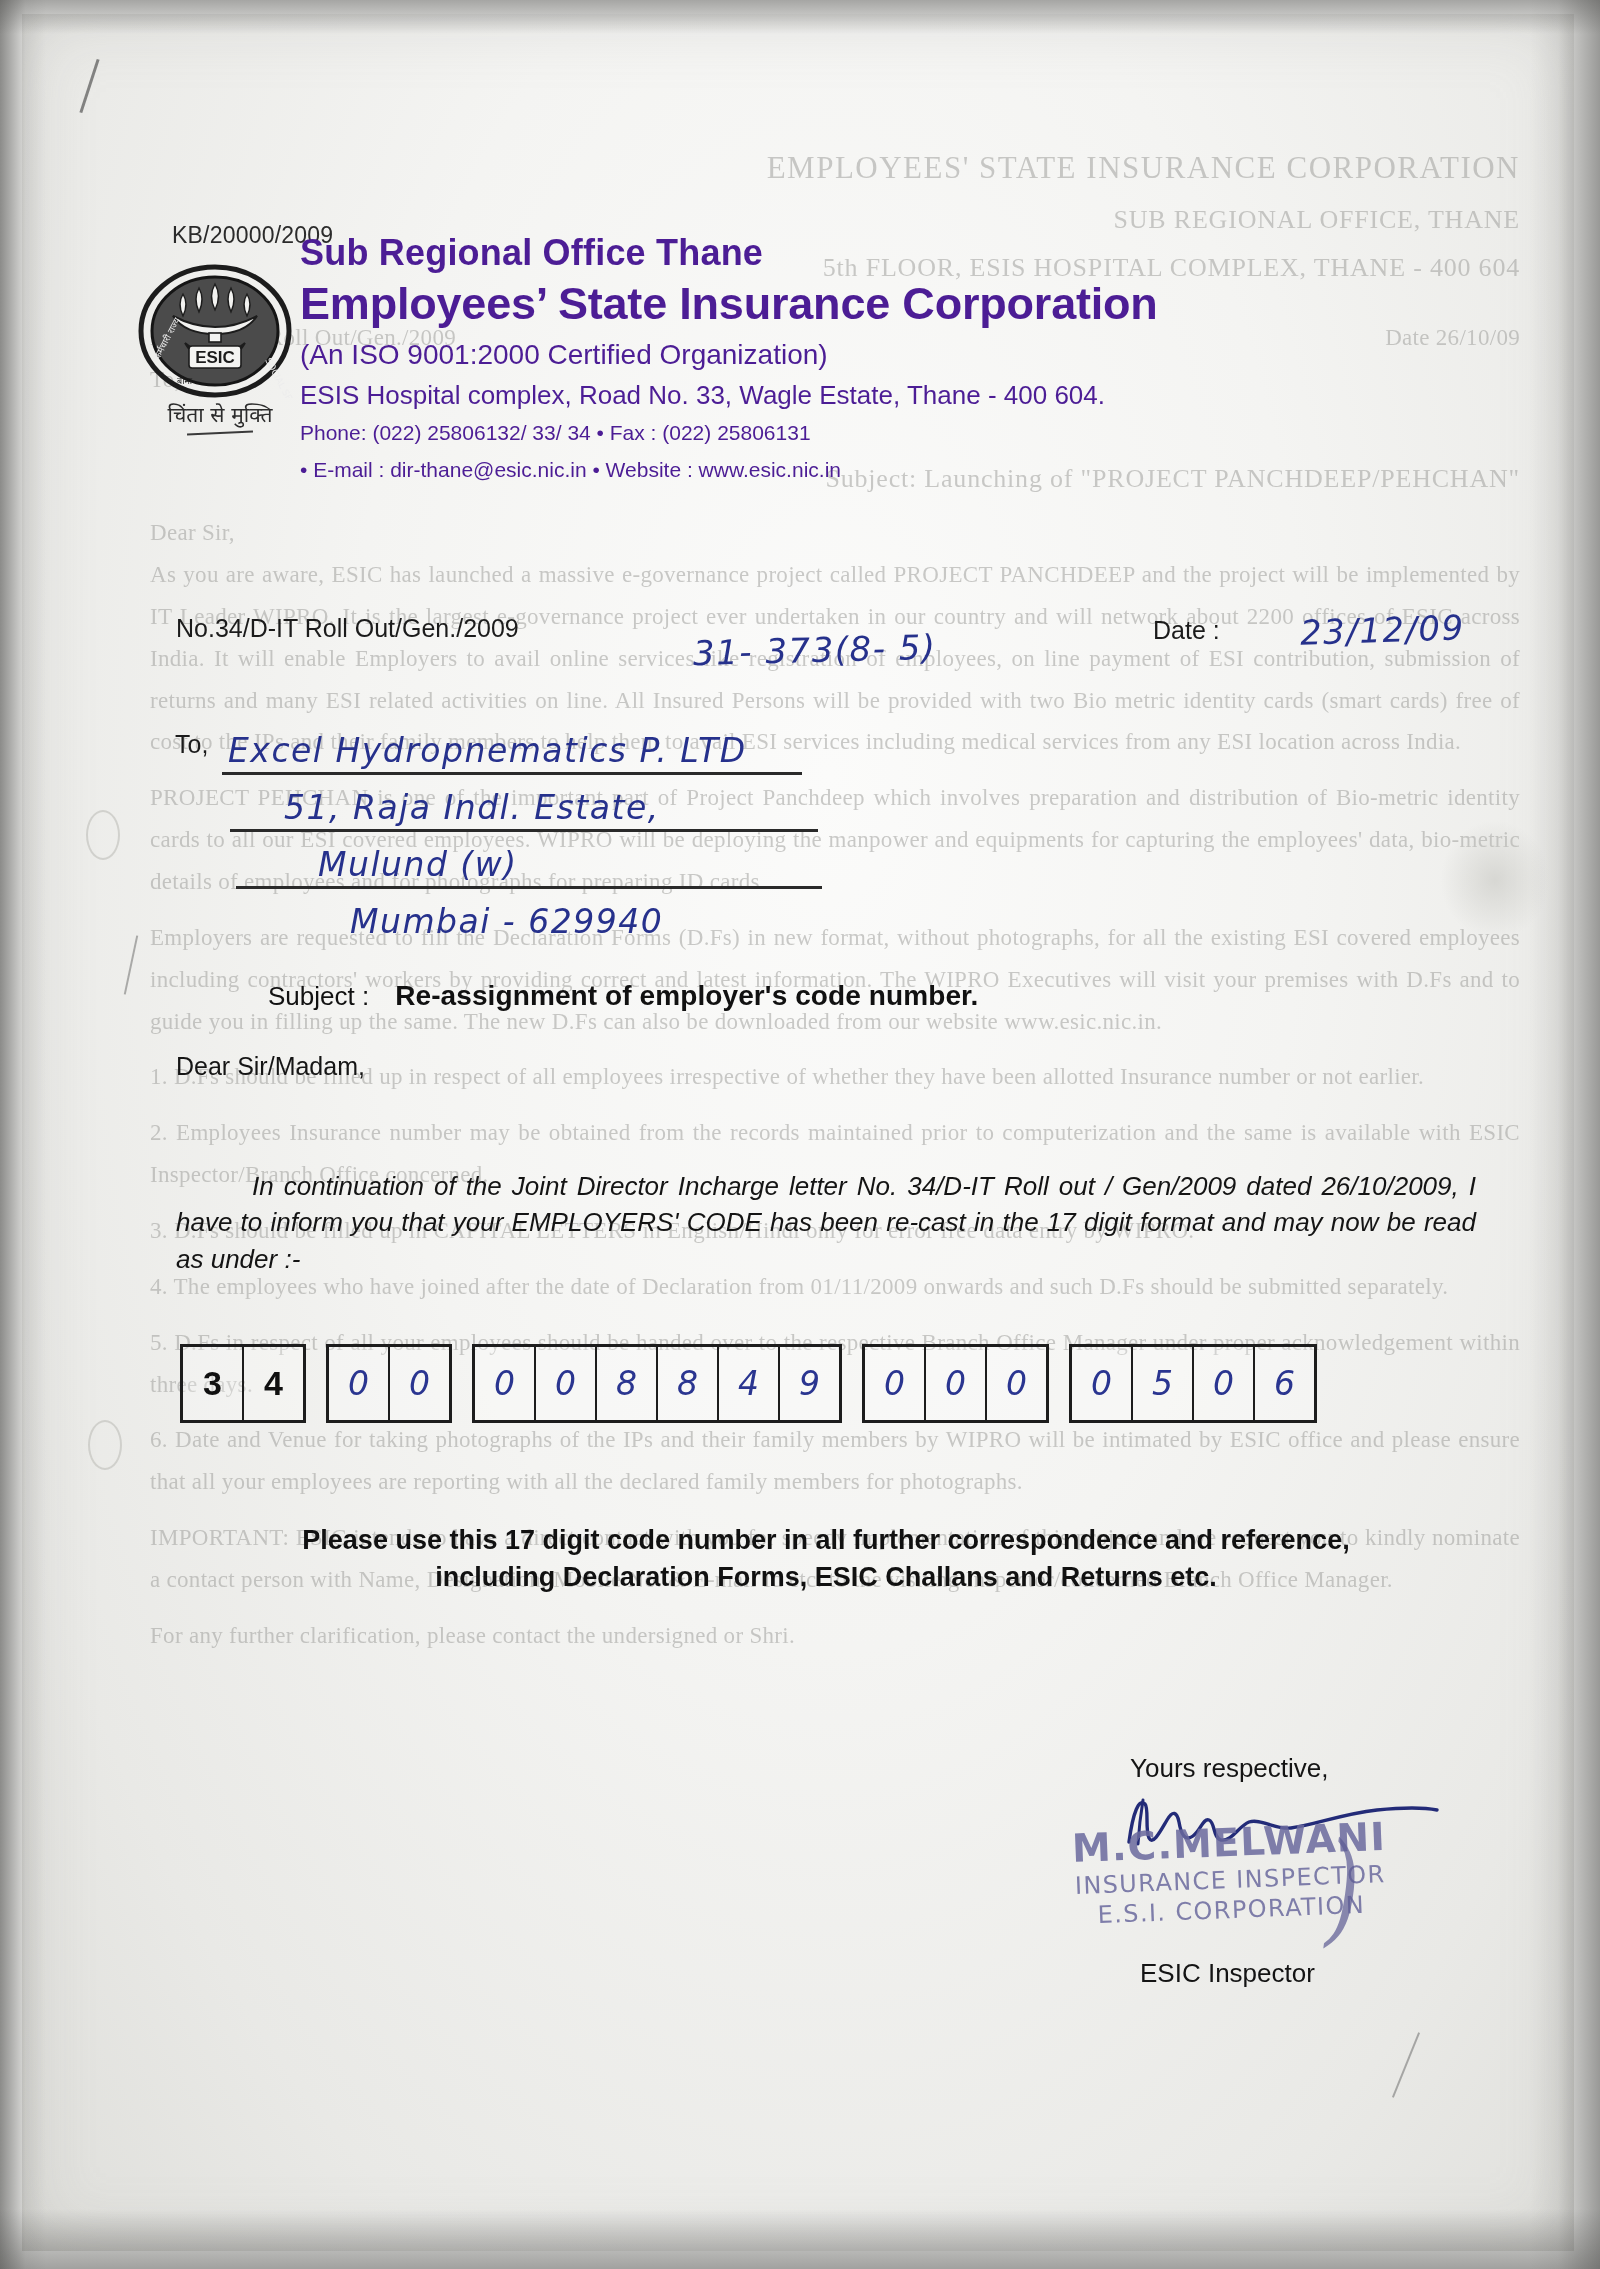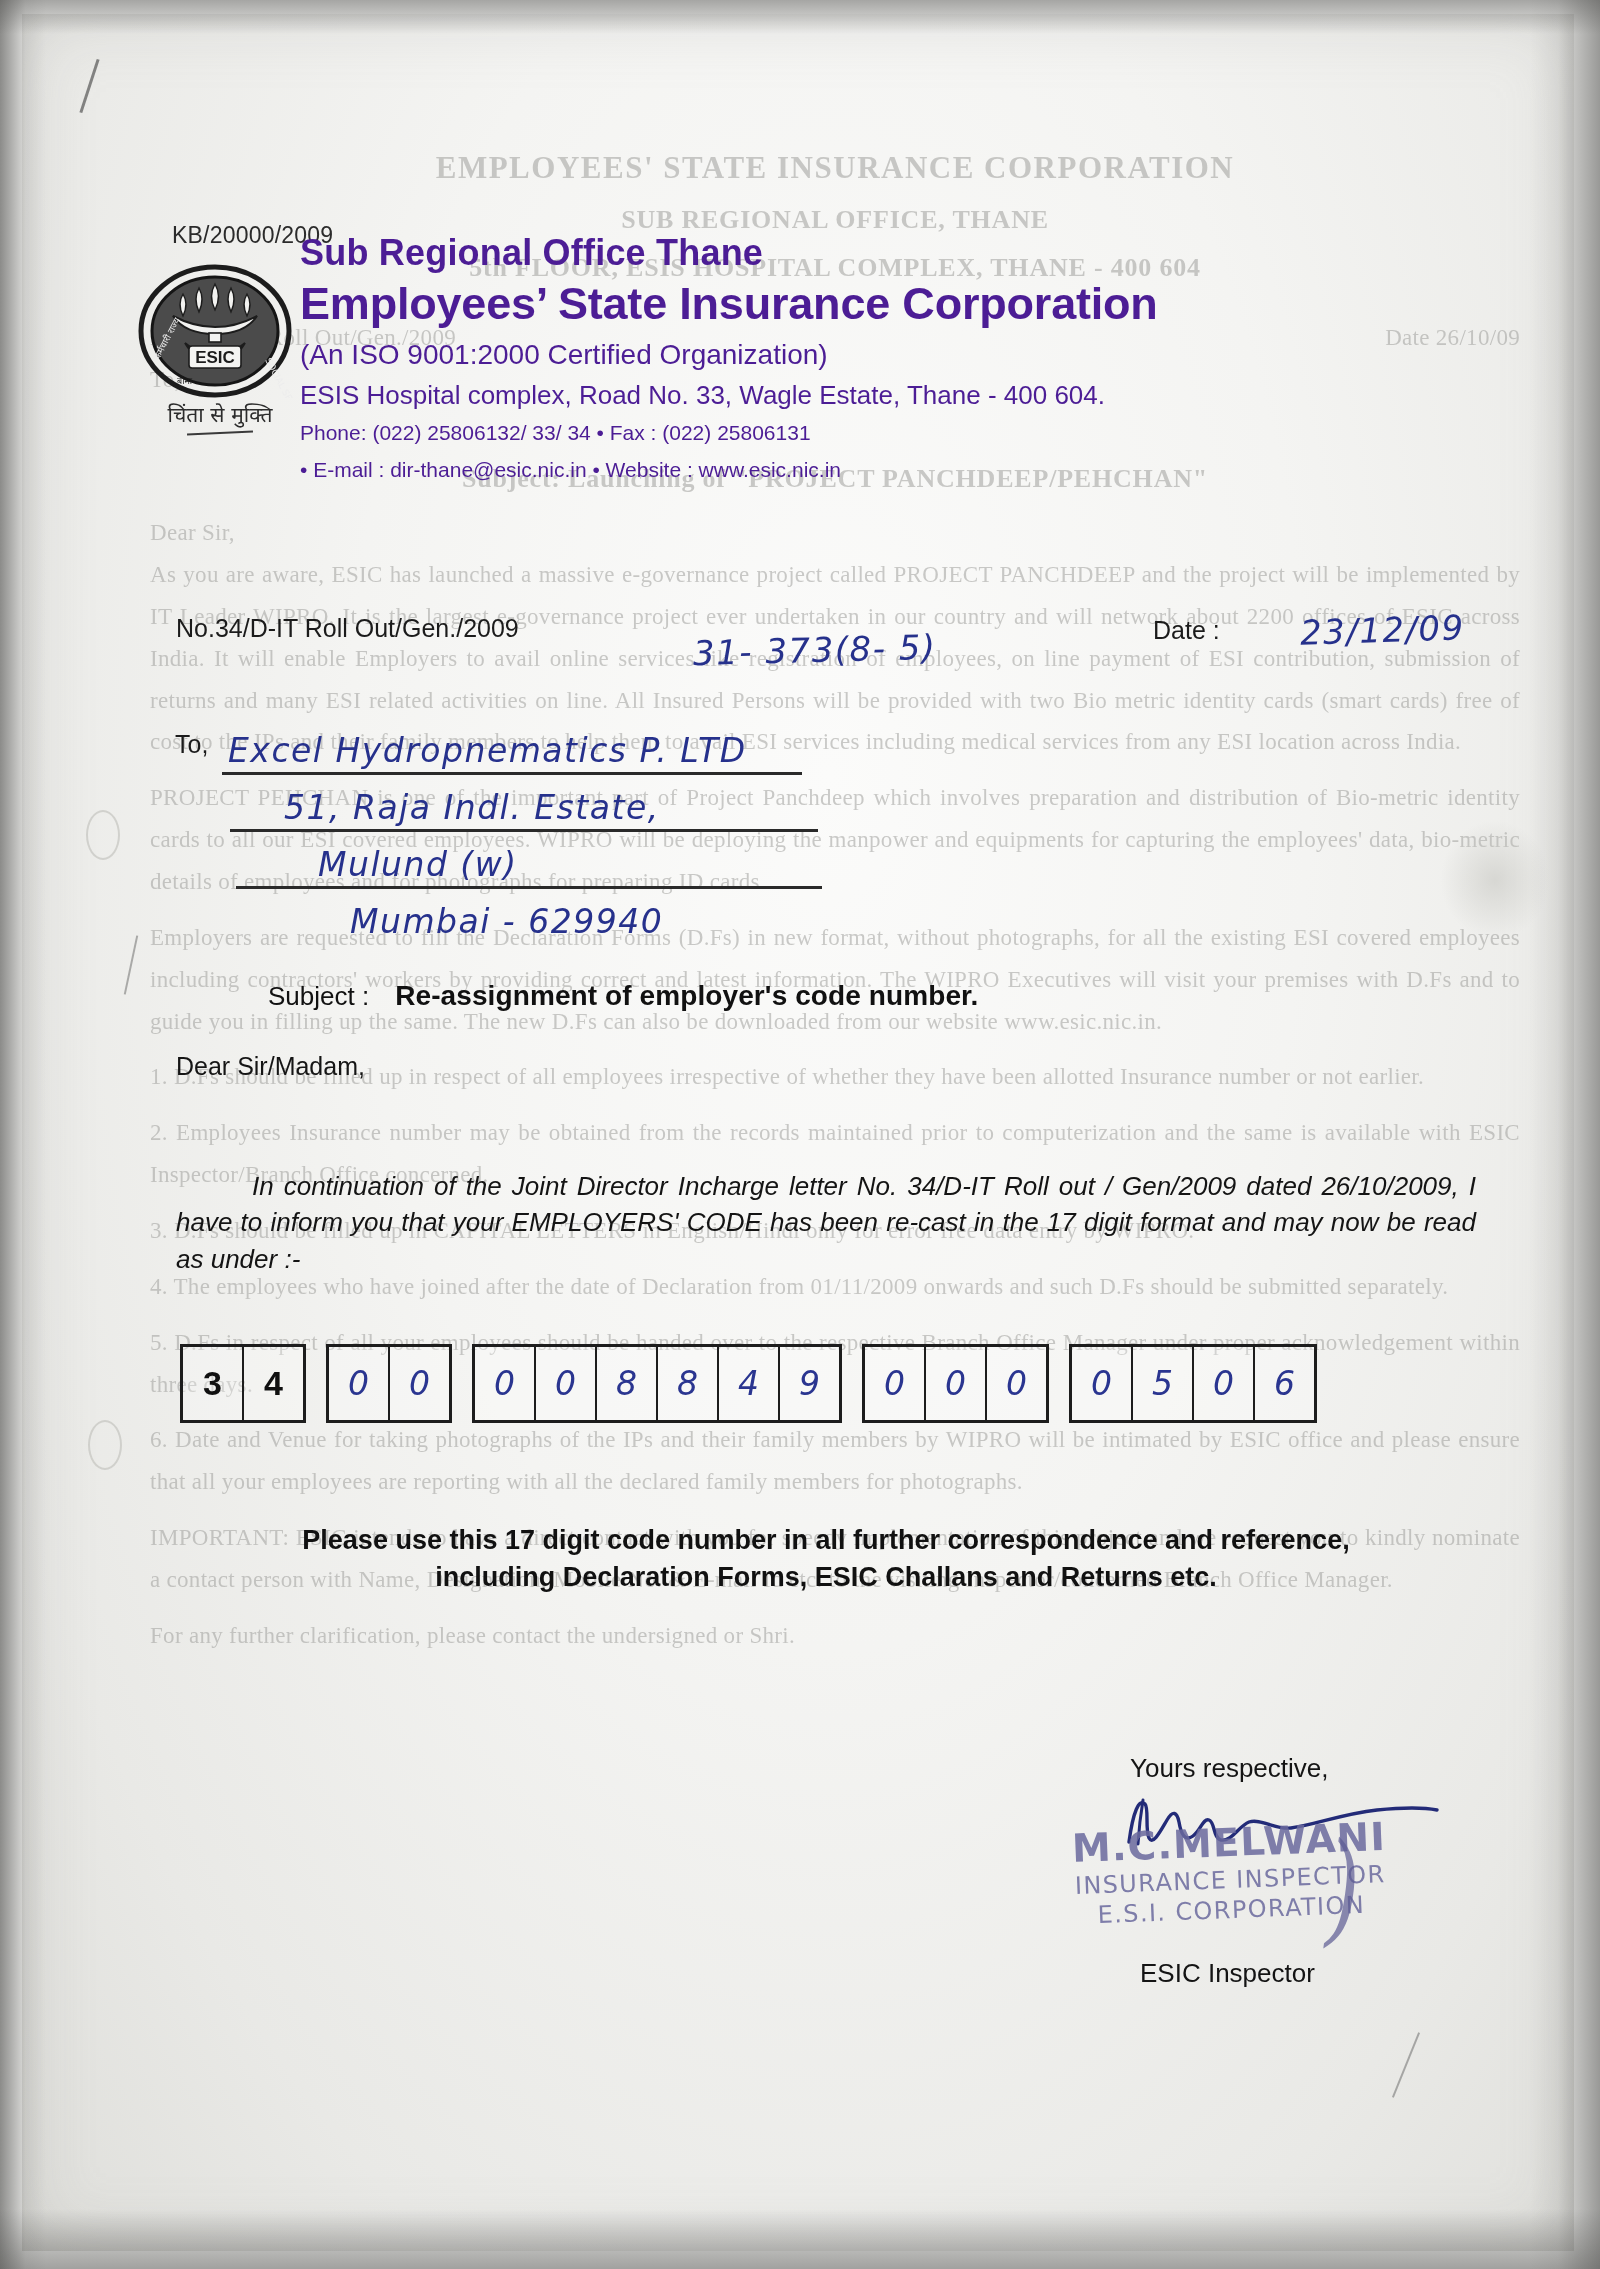--- a/index.html
+++ b/index.html
@@ -46,21 +46,21 @@
     left:150px;top:140px;width:1370px;height:1780px;
     color:#9c9c99;
     opacity:.52;
     font-family:"Liberation Serif",serif;
     line-height:1.82;
     font-size:23px;
     letter-spacing:.3px;
     pointer-events:none;
     filter:blur(.5px);
   }
-  .ghost .gh-center{text-align:center;font-weight:bold;}
+  .ghost .gh-center{text-align:right;}
   .ghost .gh-big{font-size:31px;letter-spacing:1.5px;}
   .ghost .gh-mid{font-size:26px;letter-spacing:.8px;}
   .ghost p{margin:0 0 14px 0;text-align:justify;}
 
   
   .kbref{
     position:absolute;left:148px;top:222px;
     font-size:23px;color:#2b2b2b;letter-spacing:.2px;margin-left:24px;
   }
 

